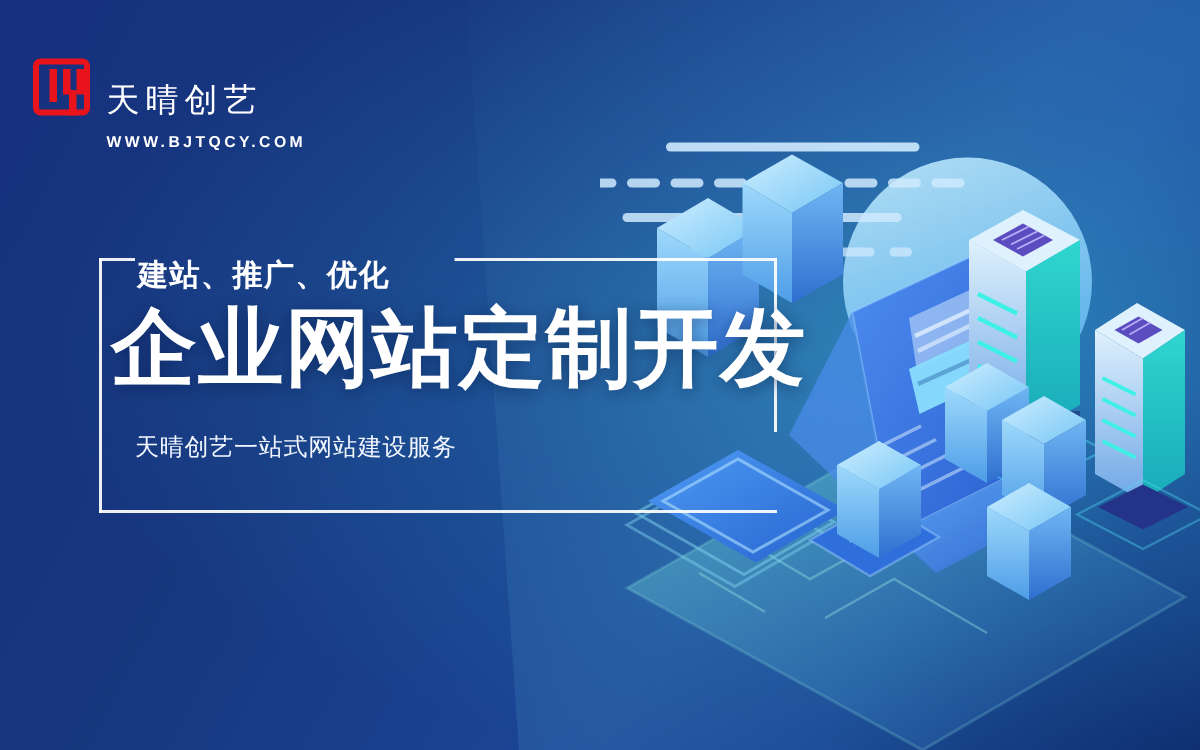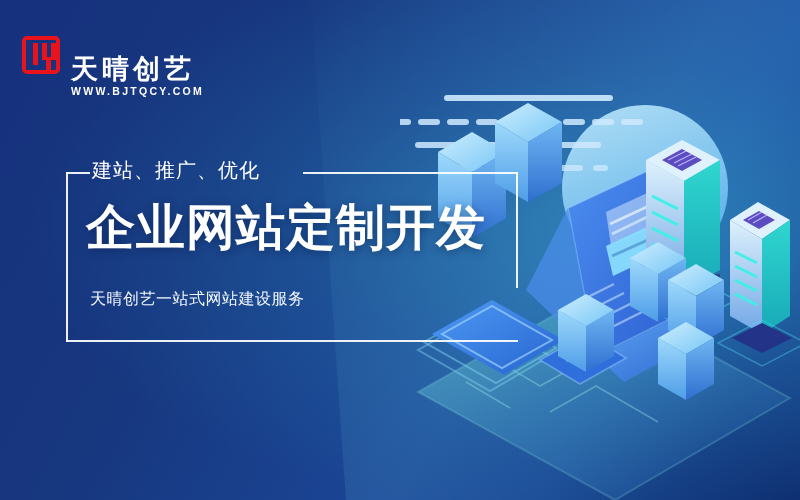--- a/index.html
+++ b/index.html
@@ -30,41 +30,41 @@
   }
   .logo-mark:before{
     content:"";position:absolute;left:7px;top:3px;width:5px;height:22px;background:#e8131b;
   }
   .logo-mark:after{
     content:"";position:absolute;left:16px;top:3px;width:5px;height:17px;background:#e8131b;
     box-shadow:9px 0 0 0 #e8131b, 4px 14px 0 0 #e8131b;
   }
   .logo-txt{display:flex;flex-direction:column;justify-content:center;}
   .logo-cn{
-    font-size:27px;font-weight:700;color:#ffffff;letter-spacing:4px;line-height:1.02;margin-top:42px;
+    font-size:22px;font-weight:400;color:#ffffff;letter-spacing:4px;line-height:1.02;margin-top:42px;
   }
   .logo-url{
-    font-size:10.5px;font-weight:700;color:#ffffff;letter-spacing:2.3px;margin-top:1px;
+    font-size:10.5px;font-weight:700;color:#ffffff;letter-spacing:2.3px;margin-top:11px;
   }
 
   
   .frame{position:absolute;left:66px;top:172px;width:452px;height:170px;}
   .frame .v{position:absolute;left:0;top:0;width:2px;height:170px;background:#ffffff;opacity:.92;}
   .frame .t-stub{position:absolute;left:0;top:0;width:24px;height:2px;background:#ffffff;opacity:.92;}
   .frame .t-long{position:absolute;left:237px;top:0;width:215px;height:2px;background:#ffffff;opacity:.92;}
   .frame .b{position:absolute;left:0;bottom:0;width:452px;height:2px;background:#ffffff;opacity:.92;}
   .frame .r{position:absolute;left:450px;top:0;width:2px;height:116px;background:#ffffff;opacity:.92;}
 
   .eyebrow{
-    position:absolute;left:92px;top:160px;width:240px;
-    font-size:20px;font-weight:400;color:#ffffff;letter-spacing:1px;line-height:1;
+    position:absolute;left:92px;top:174px;width:240px;
+    font-size:20px;font-weight:700;color:#ffffff;letter-spacing:1px;line-height:1;
   }
   .title{
-    position:absolute;left:86px;top:202px;width:430px;
-    font-size:49px;font-weight:700;color:#ffffff;letter-spacing:1px;line-height:1.06;
+    position:absolute;left:74px;top:202px;width:430px;
+    font-size:57px;font-weight:700;color:#ffffff;letter-spacing:1px;line-height:1.06;
     white-space:nowrap;
     text-shadow:0 2px 10px rgba(2,20,60,.45);
   }
   .subtitle{
     position:absolute;left:90px;top:291px;width:400px;
     font-size:16px;font-weight:400;color:#f2f7ff;letter-spacing:.5px;line-height:1;
   }
 
   
   .art{position:absolute;left:400px;top:60px;width:400px;height:440px;}

